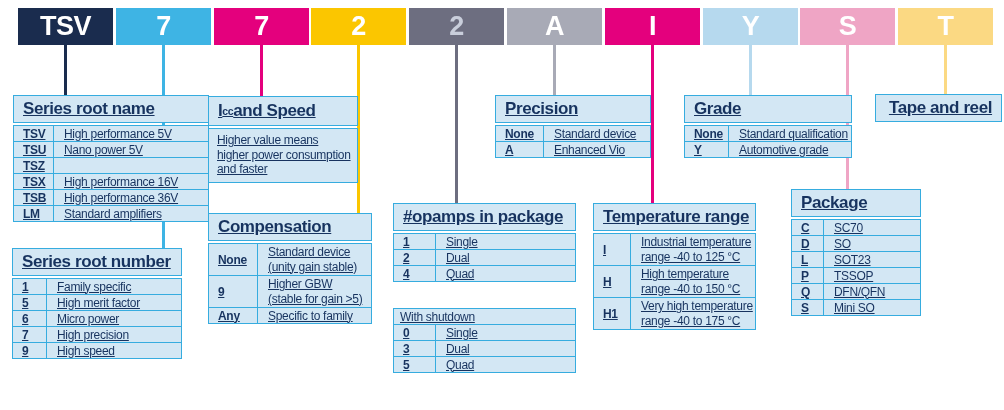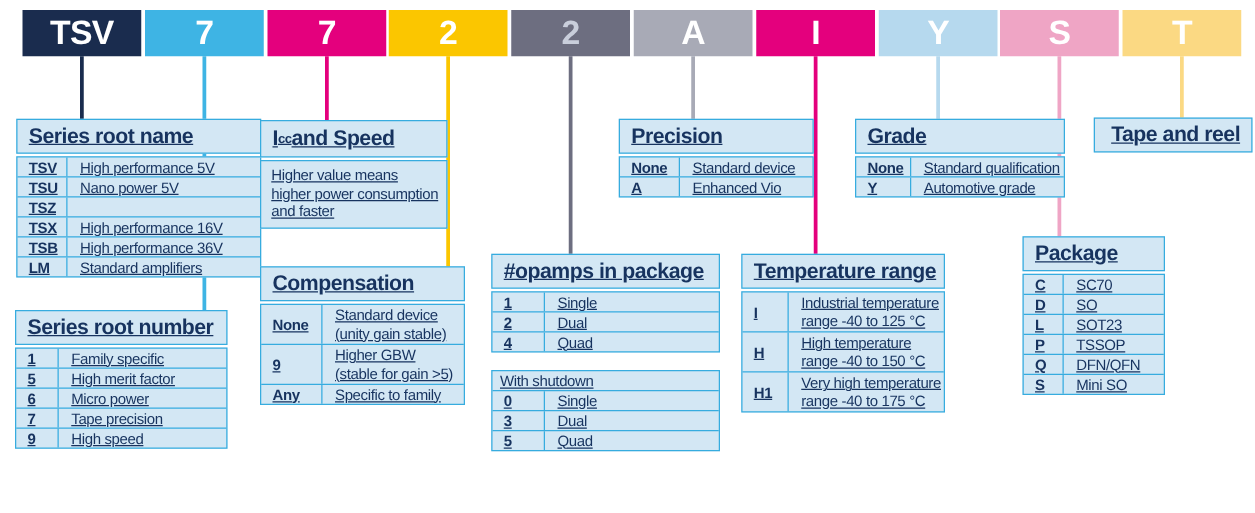--- a/index.html
+++ b/index.html
@@ -119,21 +119,21 @@
       <div class="row">
           <span class="code">5</span>
           <span class="desc">High merit factor</span>
         </div>
       <div class="row">
           <span class="code">6</span>
           <span class="desc">Micro power</span>
         </div>
       <div class="row">
           <span class="code">7</span>
-          <span class="desc">Tape precision</span>
+          <span class="desc">High precision</span>
         </div>
       <div class="row">
           <span class="code">9</span>
           <span class="desc">High speed</span>
         </div>
     </div>
   </div>
 
   <div class="panel" style="left:208px;top:213px;width:164px">
     <div class="tbox title-box">
@@ -167,21 +167,21 @@
       <div class="row">
           <span class="code">2</span>
           <span class="desc">Dual</span>
         </div>
       <div class="row">
           <span class="code">4</span>
           <span class="desc">Quad</span>
         </div>
     </div>
     <div class="gap"></div>
-    <div class="tbox rows" style="--c1:42px;margin-top:0">
+    <div class="tbox rows" style="--c1:42px;margin-top:12px">
       <div class="subheader">With shutdown</div>
       <div class="row">
           <span class="code">0</span>
           <span class="desc">Single</span>
         </div>
       <div class="row">
           <span class="code">3</span>
           <span class="desc">Dual</span>
         </div>
       <div class="row">
@@ -236,21 +236,21 @@
           <span class="code">None</span>
           <span class="desc">Standard qualification</span>
         </div>
       <div class="row">
           <span class="code">Y</span>
           <span class="desc">Automotive grade</span>
         </div>
     </div>
   </div>
 
-  <div class="panel" style="left:818px;top:189px;width:114px">
+  <div class="panel" style="left:791px;top:189px;width:130px">
     <div class="tbox title-box">
         <span>Package</span>
       </div>
     <div class="tbox rows" style="--c1:32px">
       <div class="row">
           <span class="code">C</span>
           <span class="desc">SC70</span>
         </div>
       <div class="row">
           <span class="code">D</span>

